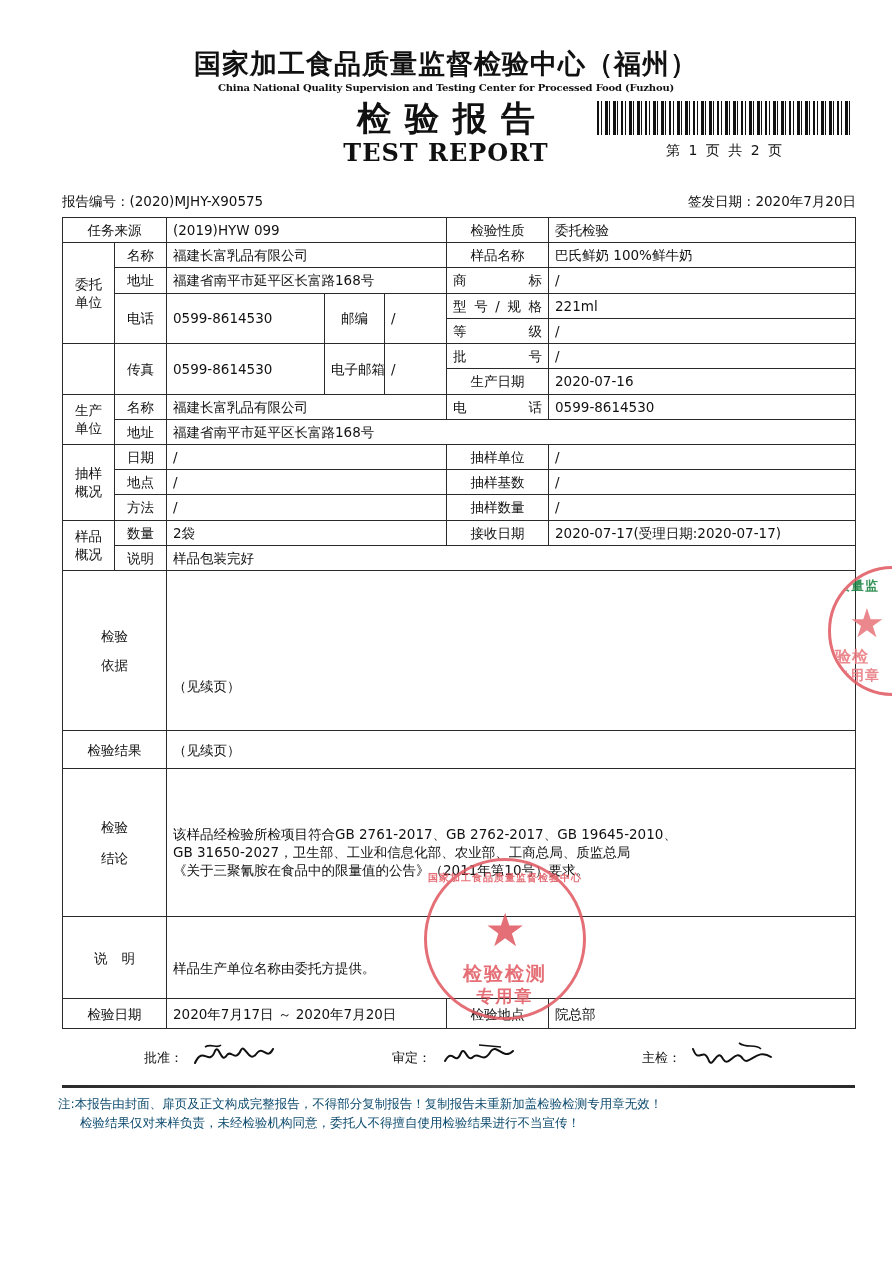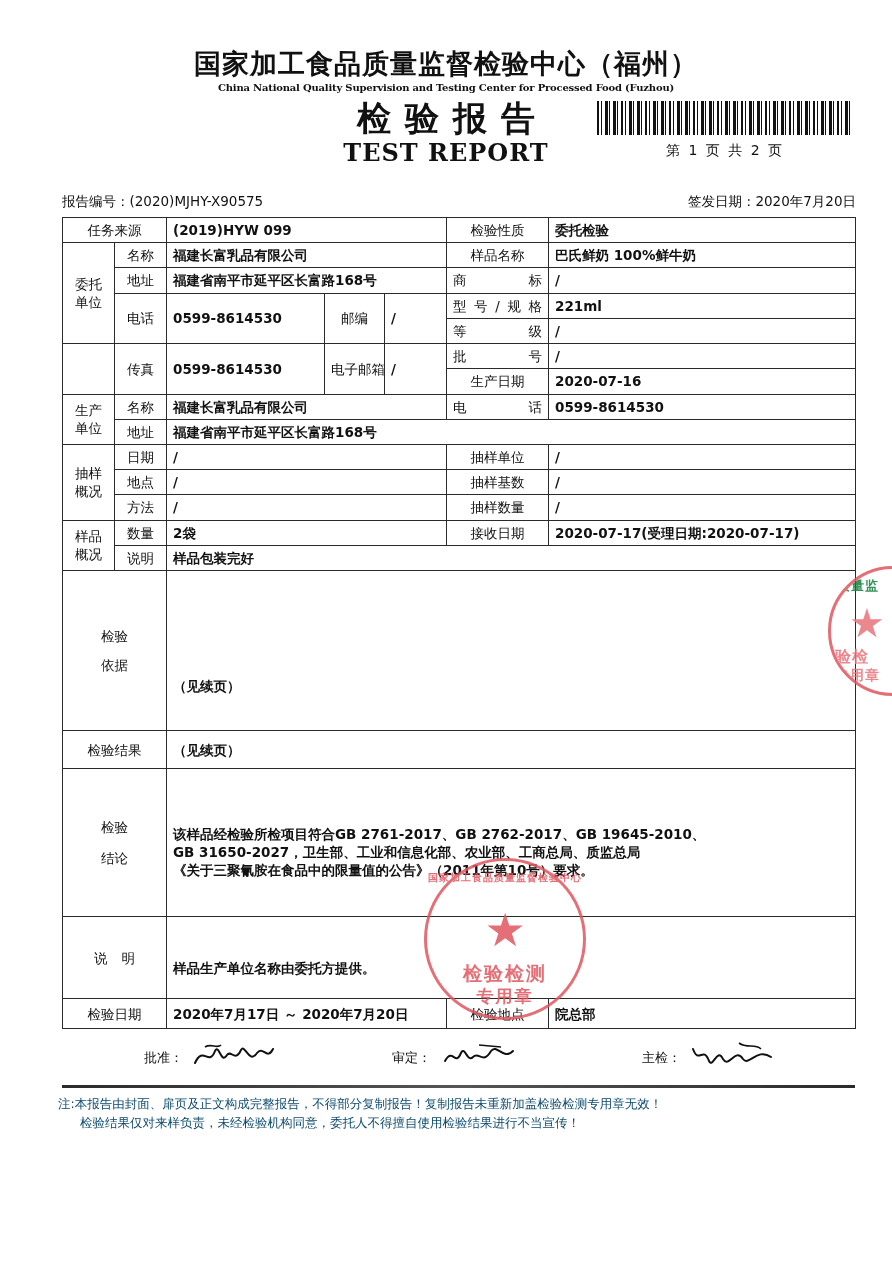--- a/index.html
+++ b/index.html
@@ -108,21 +108,21 @@
     text-align:justify;
     text-align-last:justify;
     white-space:nowrap;
     padding-left:10px;padding-right:10px;
   }
   td.vlbl{
     text-align:center;
     white-space:normal;
     line-height:1.45;
   }
-  td.val{ text-align:left;font-weight:bold; }
+  td.val{ text-align:left; }
   td.top{ vertical-align:top; }
 
   .stack{ display:block; }
 
   .concl{
     line-height:1.7;
     padding:8px 8px 8px 8px;
     font-size:13.5px;
   }
 

